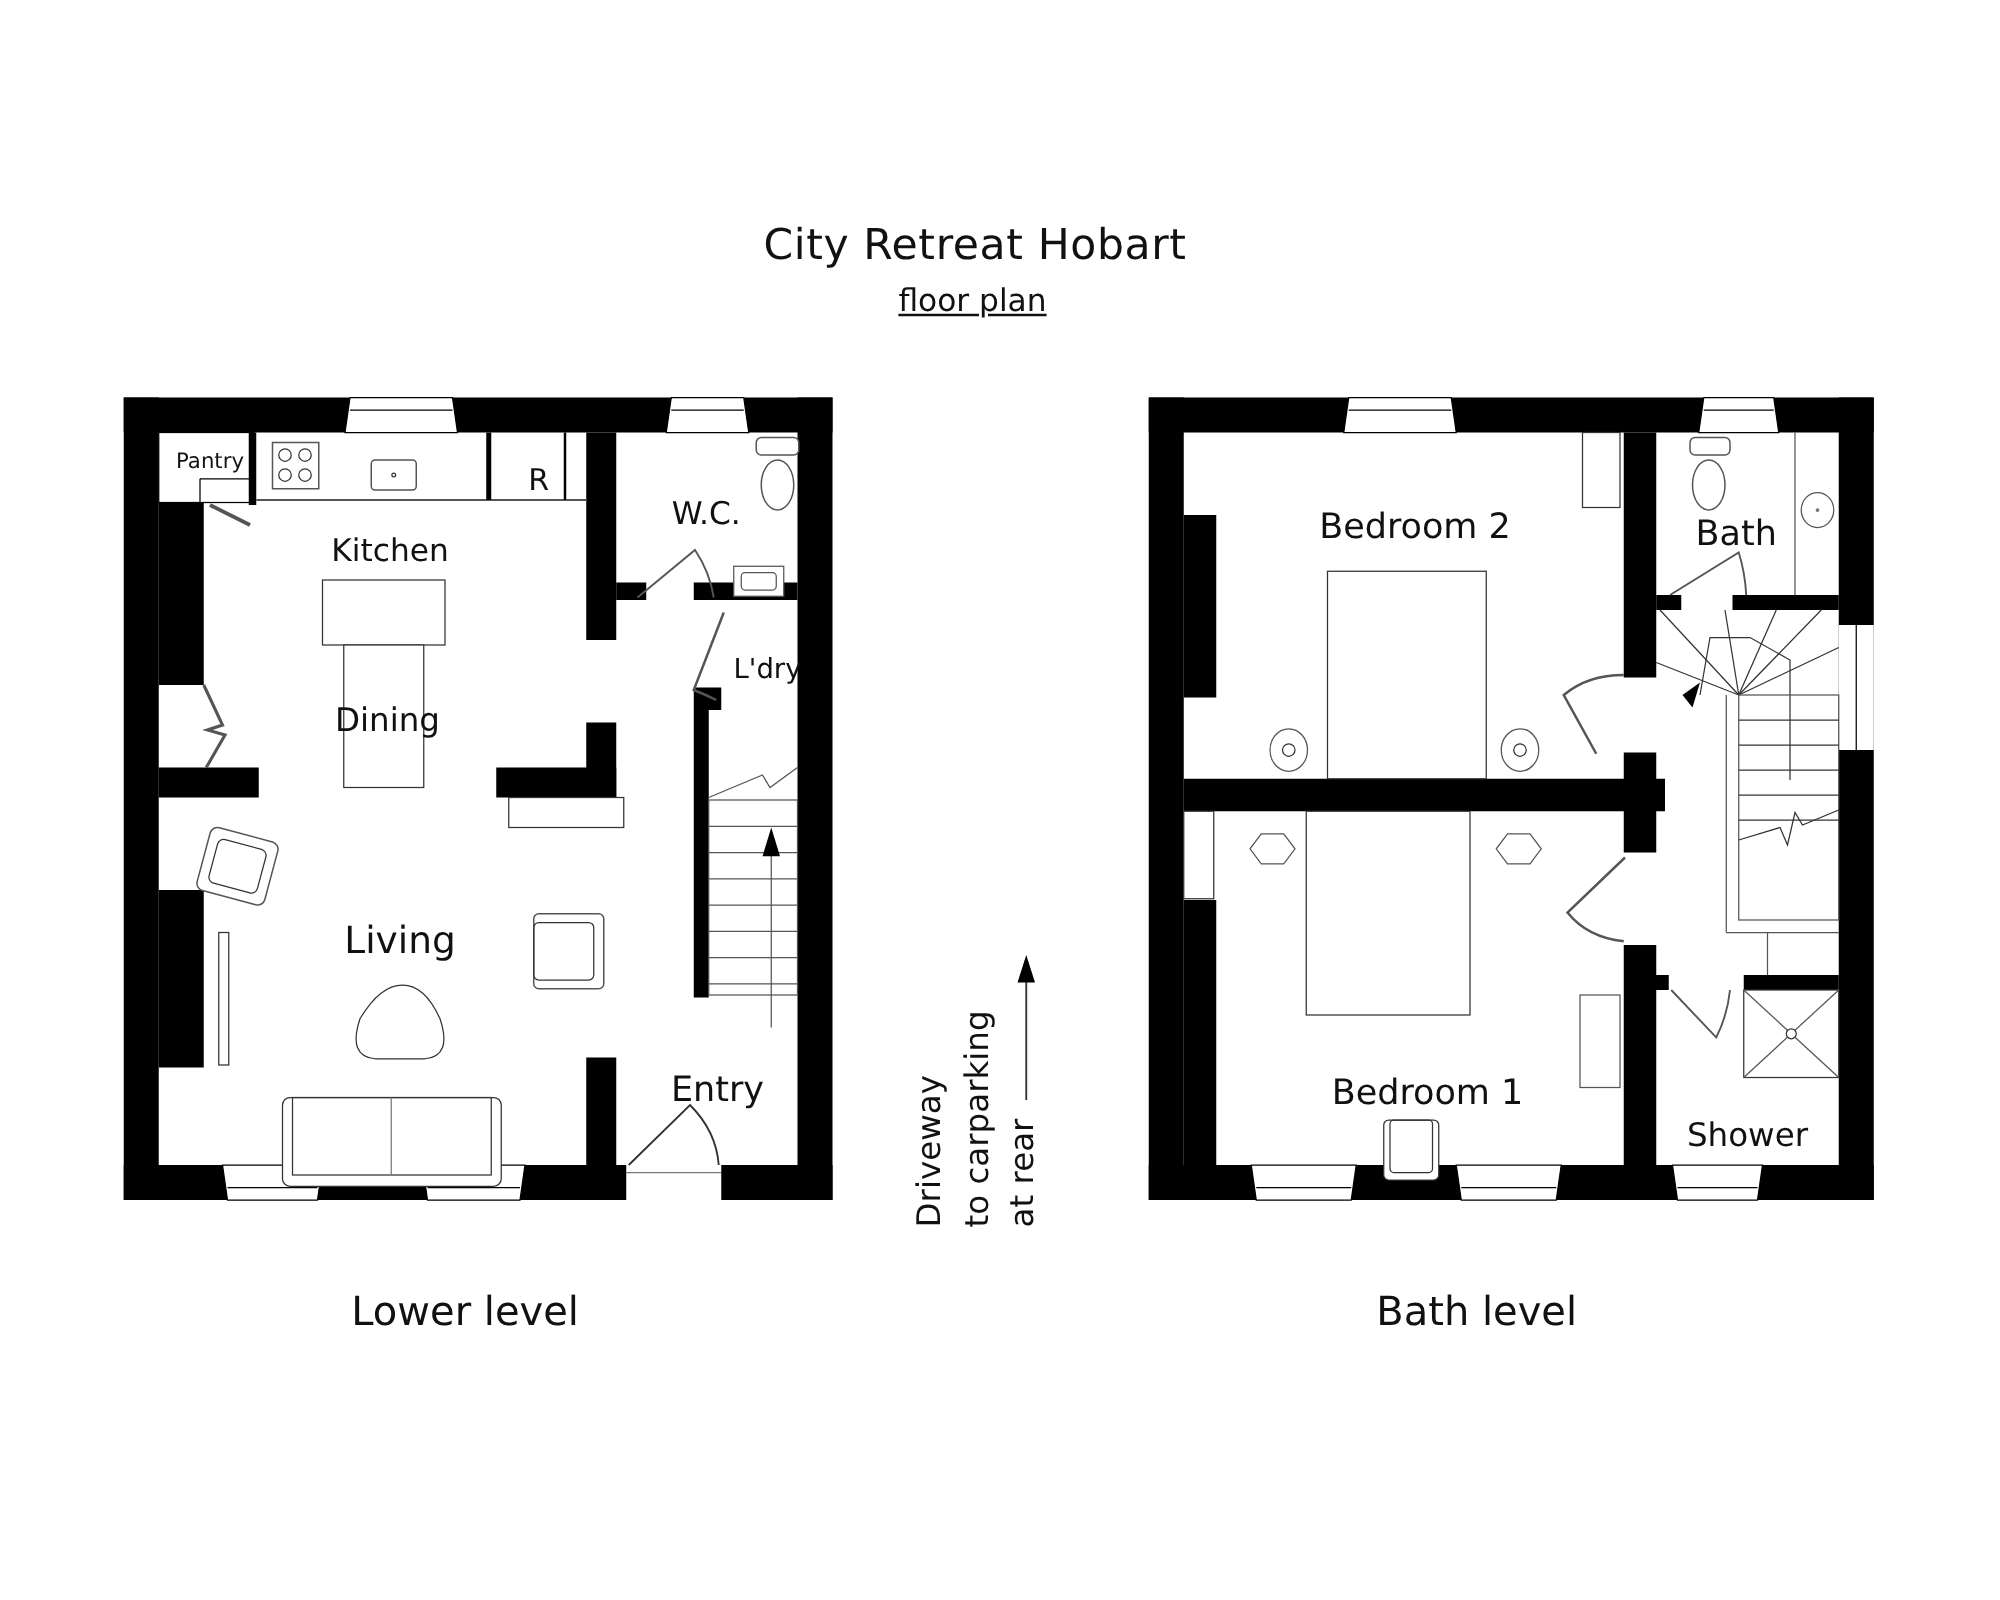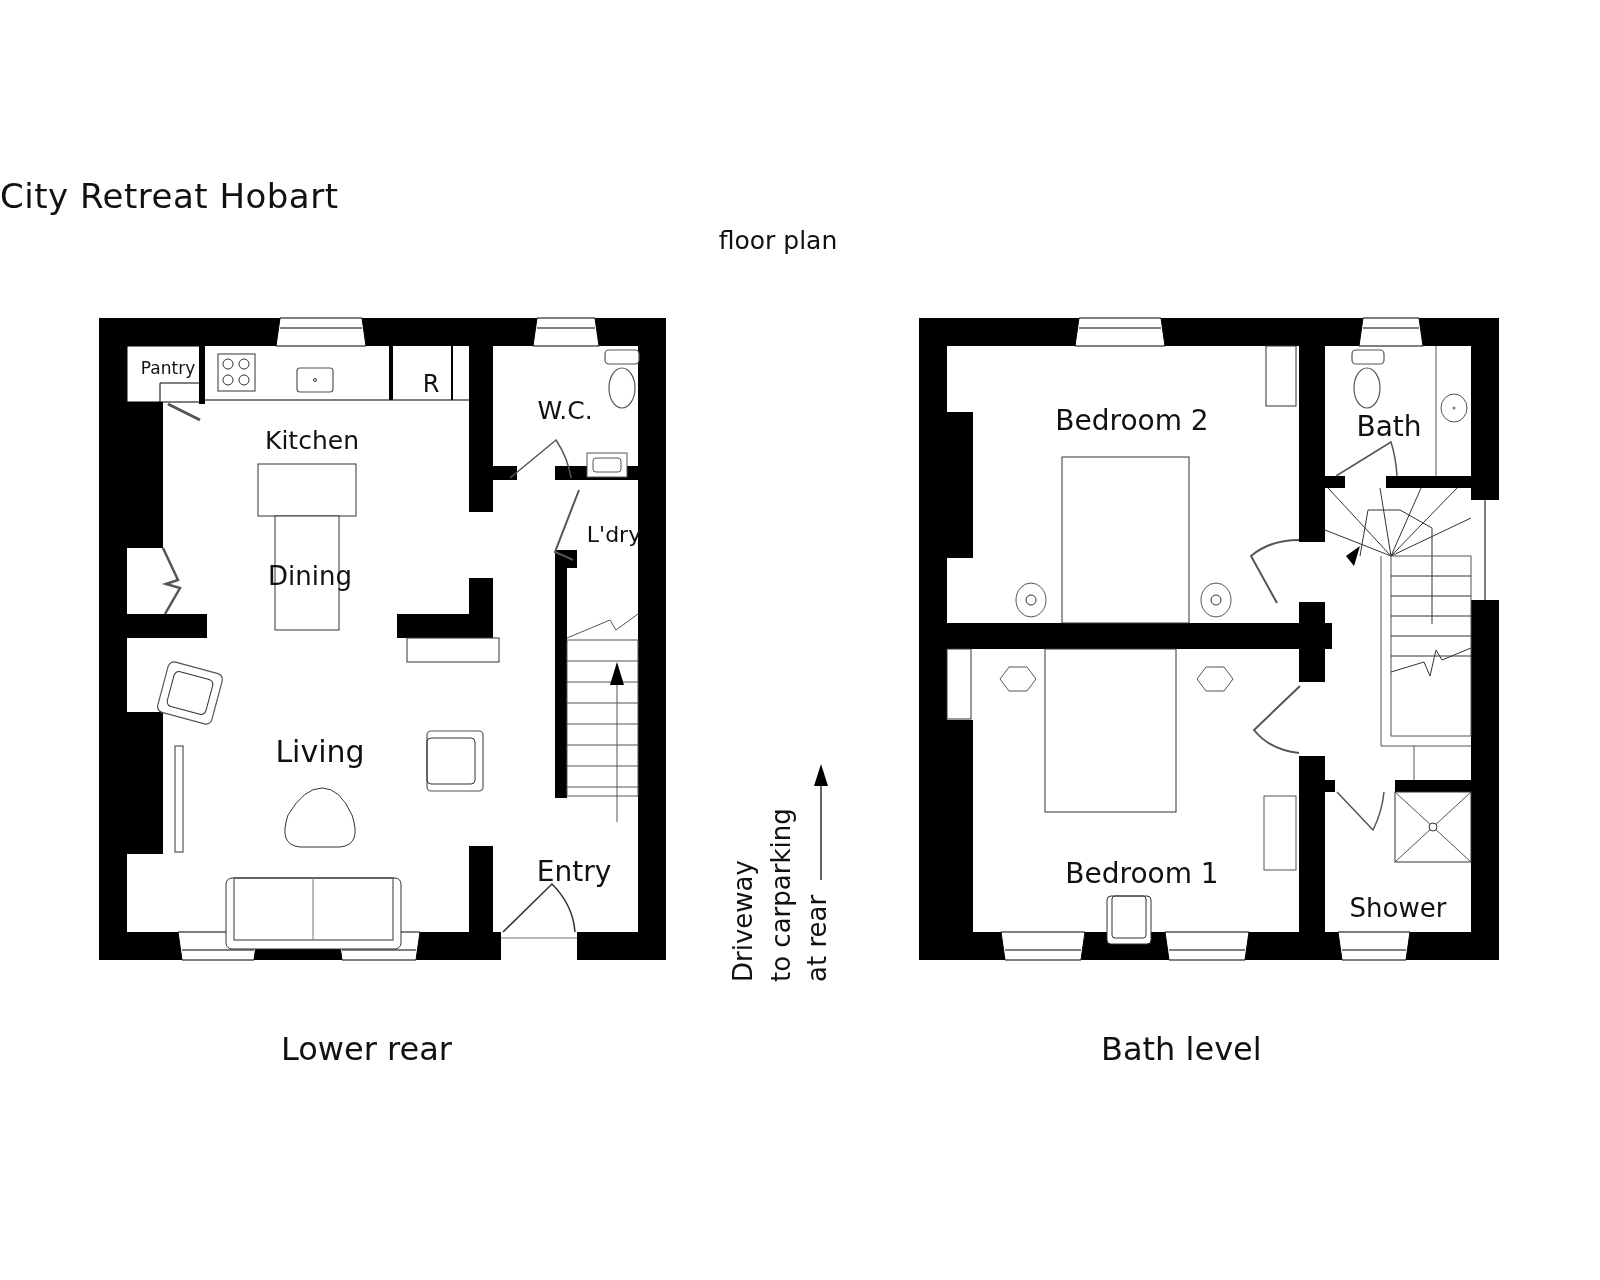--- a/index.html
+++ b/index.html
@@ -1,21 +1,21 @@
 <!DOCTYPE html>
 <html><head>
 <meta charset="utf-8">
 <style>
   html, body { margin: 0; padding: 0; background: #ffffff; }
   body { width: 1600px; height: 1280px; position: relative; overflow: hidden;
          font-family: "DejaVu Sans", sans-serif; color: #111; }
-  .title { position: absolute; left: 0; width: 1560px; top: 176px; text-align: left;
+  .title { position: absolute; left: 0; width: 1560px; top: 176px; text-align: center;
            font-size: 34px; letter-spacing: 0.5px; }
   .subtitle { position: absolute; left: 0; width: 1556px; top: 226px; text-align: center;
-              font-size: 25px; }
+              font-size: 25px; text-decoration: underline; }
   .level-label { position: absolute; font-size: 32px; top: 1030px; }
   svg { position: absolute; left: 0; top: 0; }
   .room-label { font-family: "DejaVu Sans", sans-serif; fill: #111; }
 </style>
 </head>
 <body>
 
 <div class="title">City Retreat Hobart</div>
 <div class="subtitle">floor plan</div>
 
@@ -216,14 +216,14 @@
     <circle cx="1433" cy="827" r="4" fill="#fff" stroke="#333" stroke-width="1"></circle>
     <path d="M1337,792 L1373,830 Q1382,812 1384,792" fill="none" stroke="#555" stroke-width="1.5"></path>
 
     <text class="room-label" x="1132" y="430" font-size="28" text-anchor="middle">Bedroom 2</text>
     <text class="room-label" x="1389" y="436" font-size="28" text-anchor="middle">Bath</text>
     <text class="room-label" x="1142" y="883" font-size="28" text-anchor="middle">Bedroom 1</text>
     <text class="room-label" x="1398" y="917" font-size="26" text-anchor="middle">Shower</text>
   </g>
 </svg>
 
-<div class="level-label" style="left:281px;">Lower rear</div>
+<div class="level-label" style="left:281px;">Lower level</div>
 <div class="level-label" style="left:1101px;">Bath level</div>
 
 </body></html>

